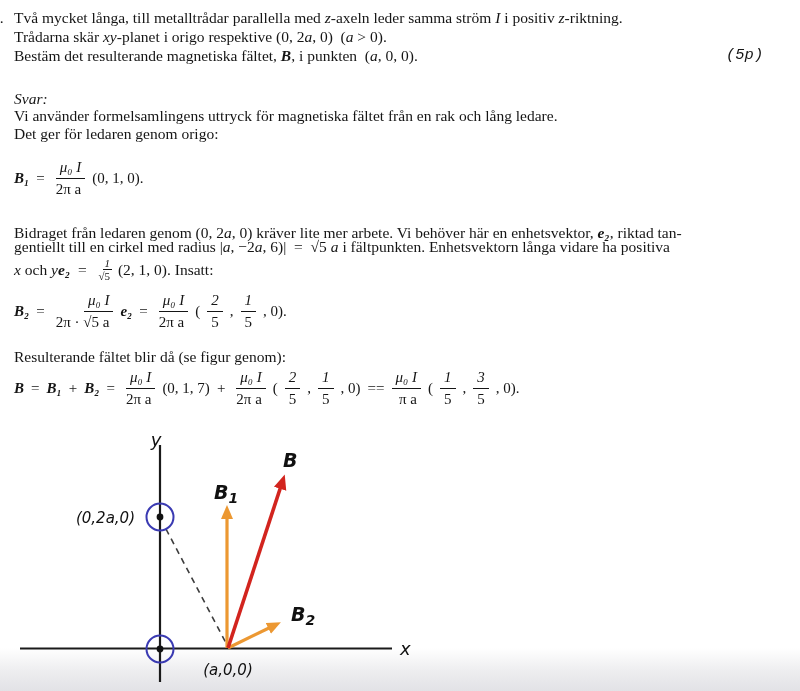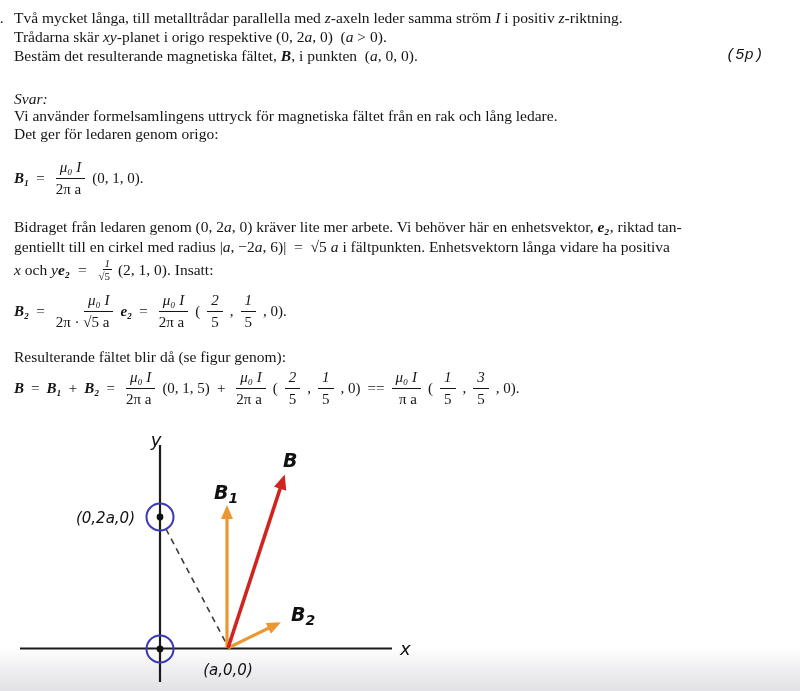--- a/index.html
+++ b/index.html
@@ -51,21 +51,21 @@
 <div class="abs equation" style="left:14px;top:158px;">
     <span class="st-b st-i">B₁</span>
     <span>=</span>
     <span class="frac">
       <span class="num">μ₀ I</span>
       <span class="den">2π a</span>
     </span>
     <span>(0, 1, 0).</span>
   </div>
 
-<div class="abs textline" style="left:14px;top:217px;"><span>Bidraget från ledaren genom (0, 2</span><span class="st-i">a</span><span>, 0) kräver lite mer arbete. Vi behöver här en enhetsvektor, </span><span class="st-b st-i">e₂</span><span>, riktad tan-</span></div>
+<div class="abs textline" style="left:14px;top:223px;"><span>Bidraget från ledaren genom (0, 2</span><span class="st-i">a</span><span>, 0) kräver lite mer arbete. Vi behöver här en enhetsvektor, </span><span class="st-b st-i">e₂</span><span>, riktad tan-</span></div>
 <div class="abs textline" style="left:14px;top:237px;"><span>gentiellt till en cirkel med radius |</span><span class="st-i">a</span><span>, −2</span><span class="st-i">a</span><span>, 6)|  =  √5 </span><span class="st-i">a</span><span> i fältpunkten. Enhetsvektorn långa vidare ha positiva</span></div>
 <div class="abs textline" style="left:14px;top:257px;display:flex;align-items:center;"><span class="st-i">x</span><span> och </span><span class="st-i">y</span><span class="st-b st-i">e₂</span><span>  =  </span><span class="frac small"><span class="num">1</span><span class="den">√5</span></span><span> (2, 1, 0). Insatt:</span></div>
 
 <div class="abs equation" style="left:14px;top:291px;">
     <span class="st-b st-i">B₂</span>
     <span>=</span>
     <span class="frac">
       <span class="num">μ₀ I</span>
       <span class="den">2π · √5 a</span>
     </span>
@@ -94,21 +94,21 @@
     <span class="st-b st-i">B</span>
     <span>=</span>
     <span class="st-b st-i">B₁</span>
     <span>+</span>
     <span class="st-b st-i">B₂</span>
     <span>=</span>
     <span class="frac">
       <span class="num">μ₀ I</span>
       <span class="den">2π a</span>
     </span>
-    <span>(0, 1, 5)</span>
+    <span>(0, 1, 7)</span>
     <span>+</span>
     <span class="frac">
       <span class="num">μ₀ I</span>
       <span class="den">2π a</span>
     </span>
     <span>(</span>
     <span class="frac">
       <span class="num">2</span>
       <span class="den">5</span>
     </span>

